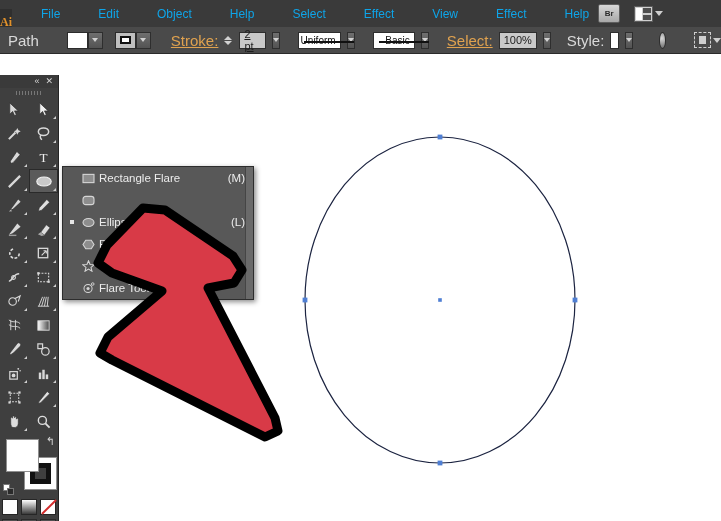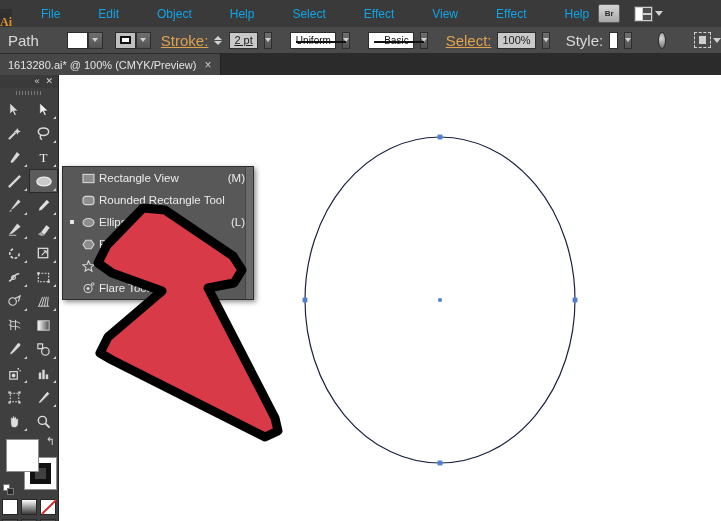--- a/index.html
+++ b/index.html
@@ -462,21 +462,21 @@
 
     <div style="display:flex;align-items:center;margin-left:6px">
       <div class="swatch-stroke">
           <i></i>
         </div>
       <div class="ddbtn">
           <div class="caret"></div>
         </div>
     </div>
 
-    <div class="cb-label link" style="margin-left:4px">Stroke:</div>
+    <div class="cb-label link" style="margin-left:14px">Stroke:</div>
     <div class="spinner">
         <i class="up"></i>
         <i class="dn"></i>
       </div>
     <div class="field w-stroke">2 pt</div>
     <div class="ddbtn">
         <div class="caret"></div>
       </div>
 
     <div class="profile-box" style="margin-left:12px">
@@ -508,26 +508,20 @@
       </div>
 
     <div class="circ-icon" style="margin-left:20px"></div>
 
     <div style="display:flex;align-items:center;gap:2px;margin-left:22px">
       <div class="align-icon"></div>
       <div class="caret"></div>
     </div>
   </div>
 
-  <div class="tabbar">
-    <div class="doctab">
-      <span class="doctab-title">1613280.ai* @ 100% (CMYK/Preview)</span>
-      <span class="doctab-close">×</span>
-    </div>
-  </div>
 
   <div class="canvas">
     <svg class="ellipse-svg" width="662" height="446" viewBox="0 0 662 446">
       <ellipse cx="381" cy="225" rx="135" ry="163" fill="#ffffff" stroke="#1b2340" stroke-width="1.2"></ellipse>
       <rect x="378.6" y="59.6" width="4.8" height="4.8" fill="#4f7fd4"></rect>
       <rect x="378.6" y="385.6" width="4.8" height="4.8" fill="#4f7fd4"></rect>
       <rect x="243.6" y="222.6" width="4.8" height="4.8" fill="#4f7fd4"></rect>
       <rect x="513.6" y="222.6" width="4.8" height="4.8" fill="#4f7fd4"></rect>
       <rect x="379.2" y="223.2" width="3.6" height="3.6" fill="#4f7fd4"></rect>
     </svg>
@@ -779,32 +773,31 @@
   <div class="flyout">
     <div class="flyout-tear"></div>
 
     <div class="flyout-row">
       <div class="fr-bullet"></div>
       <div class="fr-ico">
         <svg width="13" height="11" viewBox="0 0 14 12">
             <rect x="1" y="1.5" width="12" height="9" fill="#8d8d8d" stroke="#d6d6d6" stroke-width="1.2"></rect>
           </svg>
       </div>
-      <div class="fr-label">Rectangle View</div>
+      <div class="fr-label">Rectangle Flare</div>
       <div class="fr-key">(M)</div>
     </div>
 
     <div class="flyout-row">
       <div class="fr-bullet"></div>
       <div class="fr-ico">
         <svg width="13" height="11" viewBox="0 0 14 12">
             <rect x="1" y="1.5" width="12" height="9" rx="3" fill="#8d8d8d" stroke="#d6d6d6" stroke-width="1.2"></rect>
           </svg>
       </div>
-      <div class="fr-label">Rounded Rectangle Tool</div>
       <div class="fr-key"></div>
     </div>
 
     <div class="flyout-row">
       <div class="fr-bullet">
           <i></i>
         </div>
       <div class="fr-ico">
         <svg width="13" height="11" viewBox="0 0 14 12">
             <ellipse cx="7" cy="6" rx="6" ry="4.4" fill="#8d8d8d" stroke="#d6d6d6" stroke-width="1.2"></ellipse>

